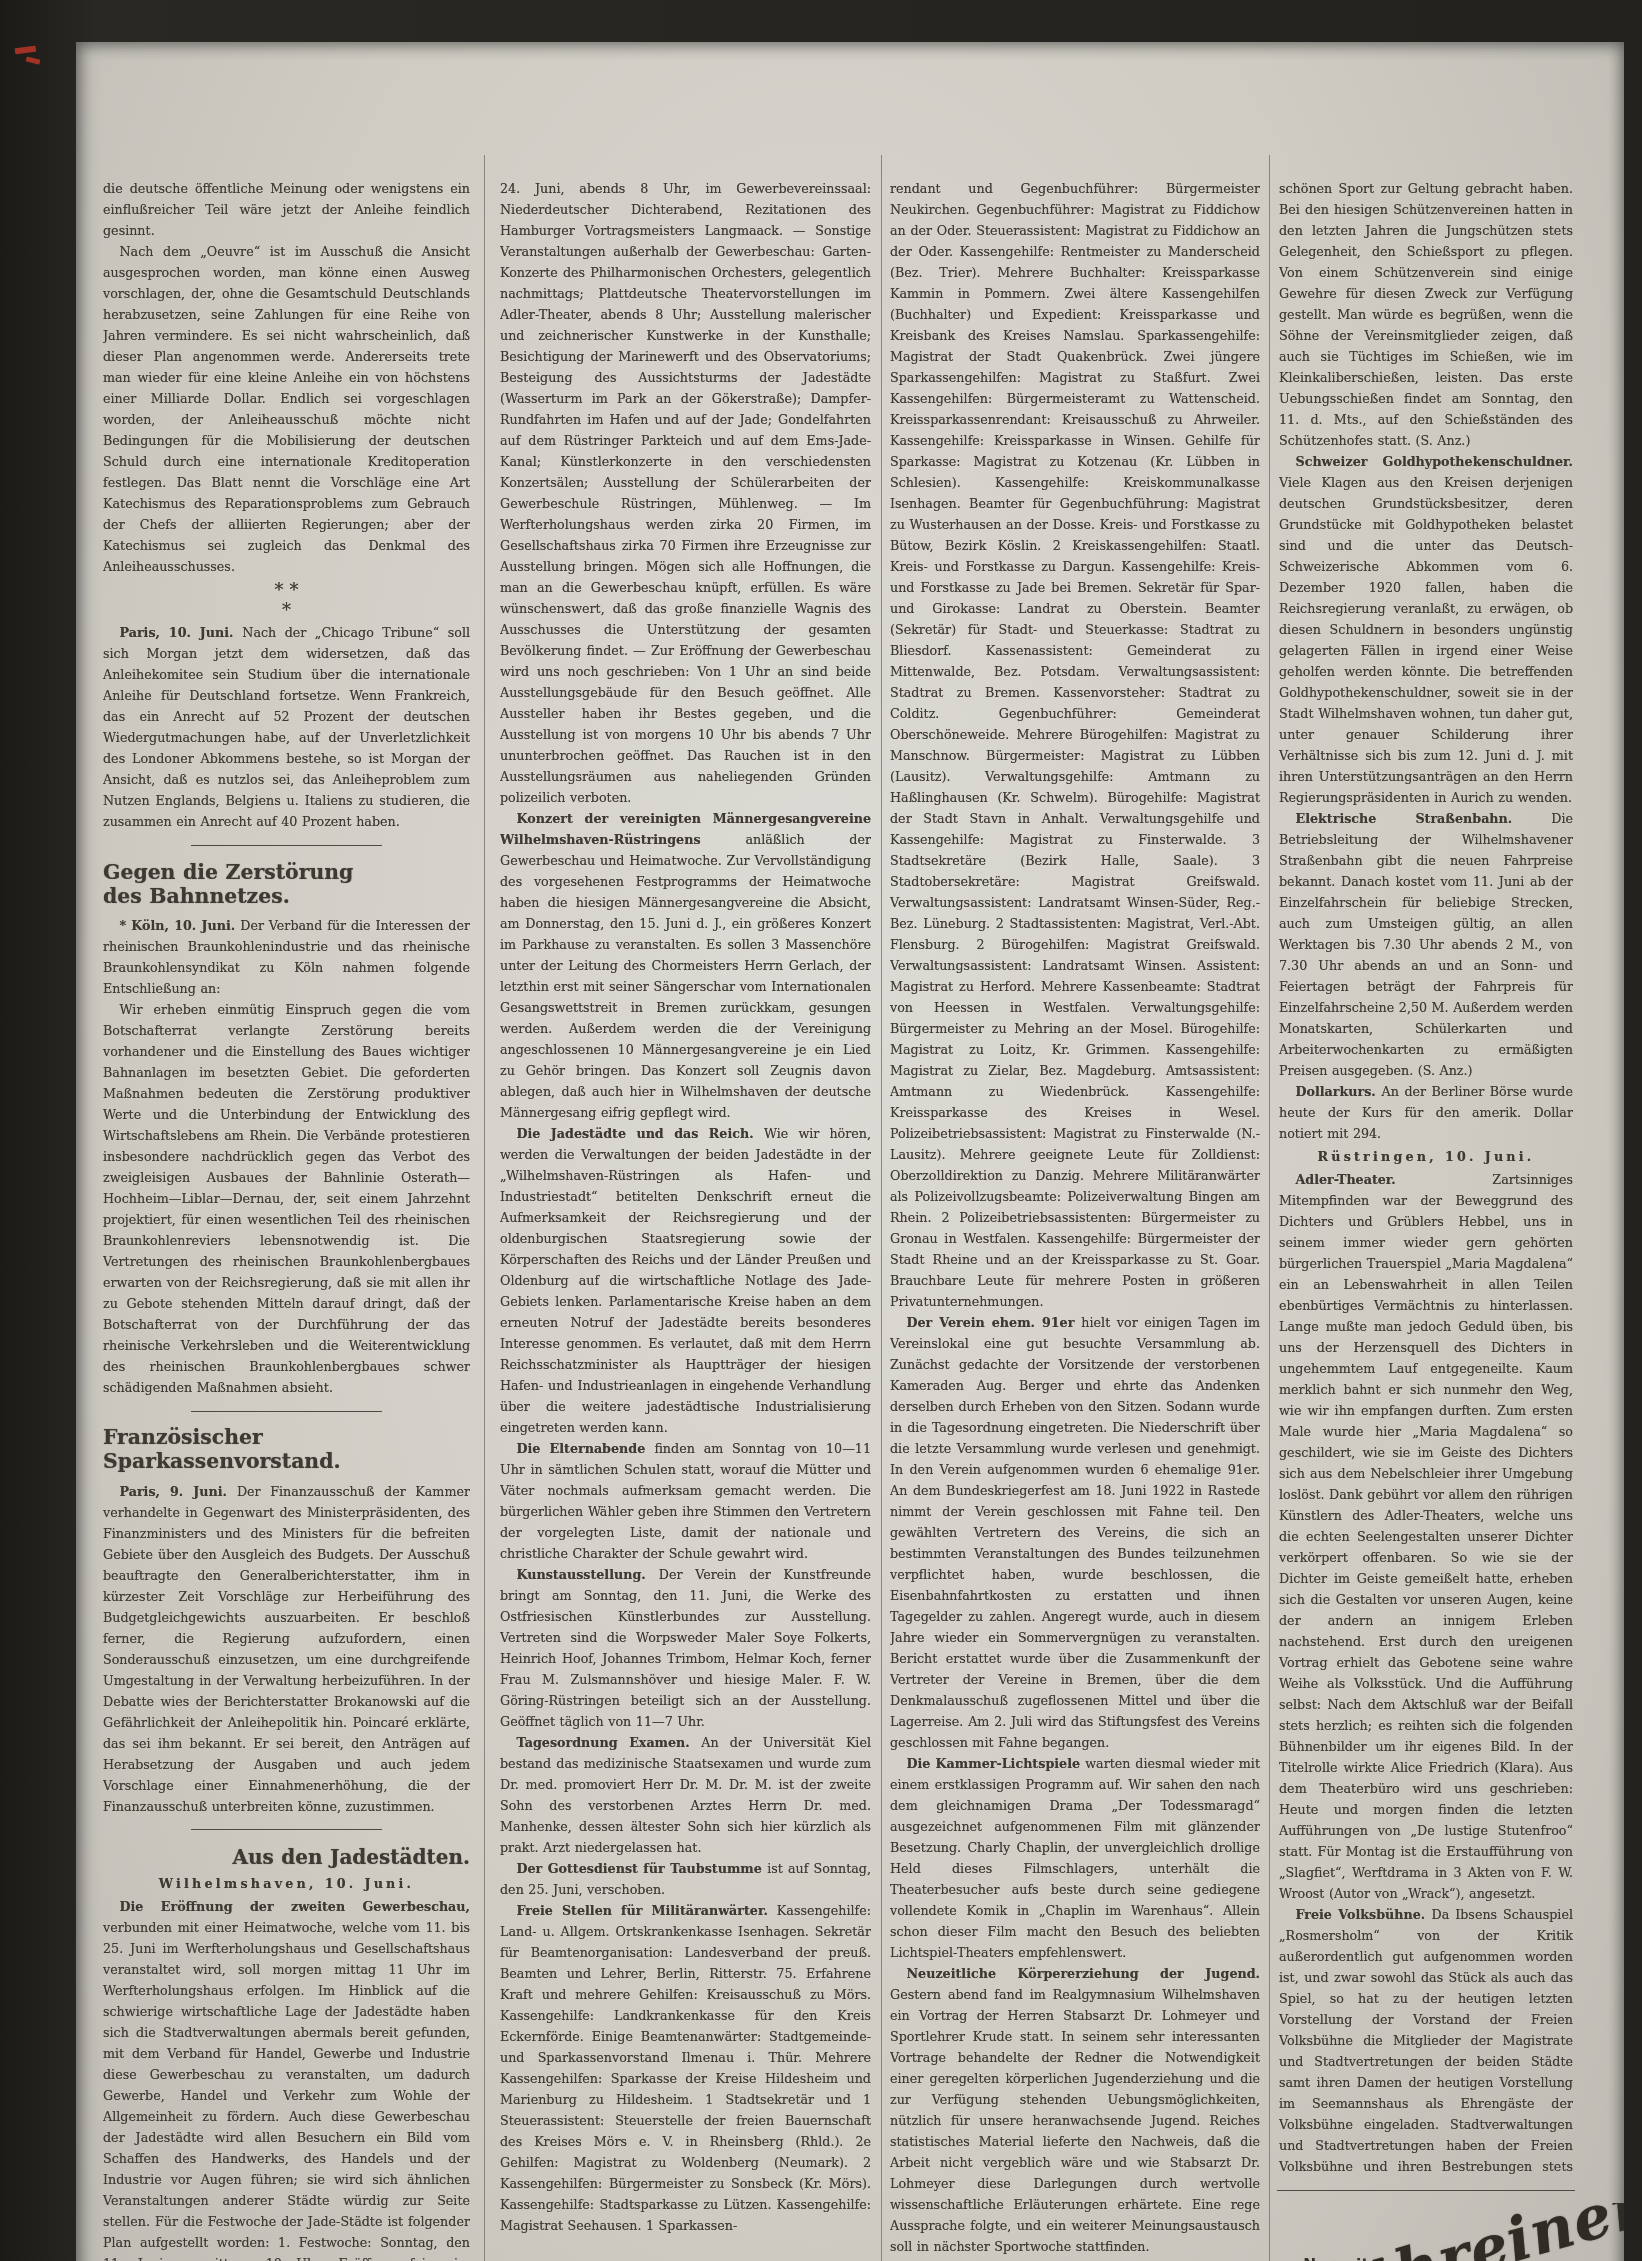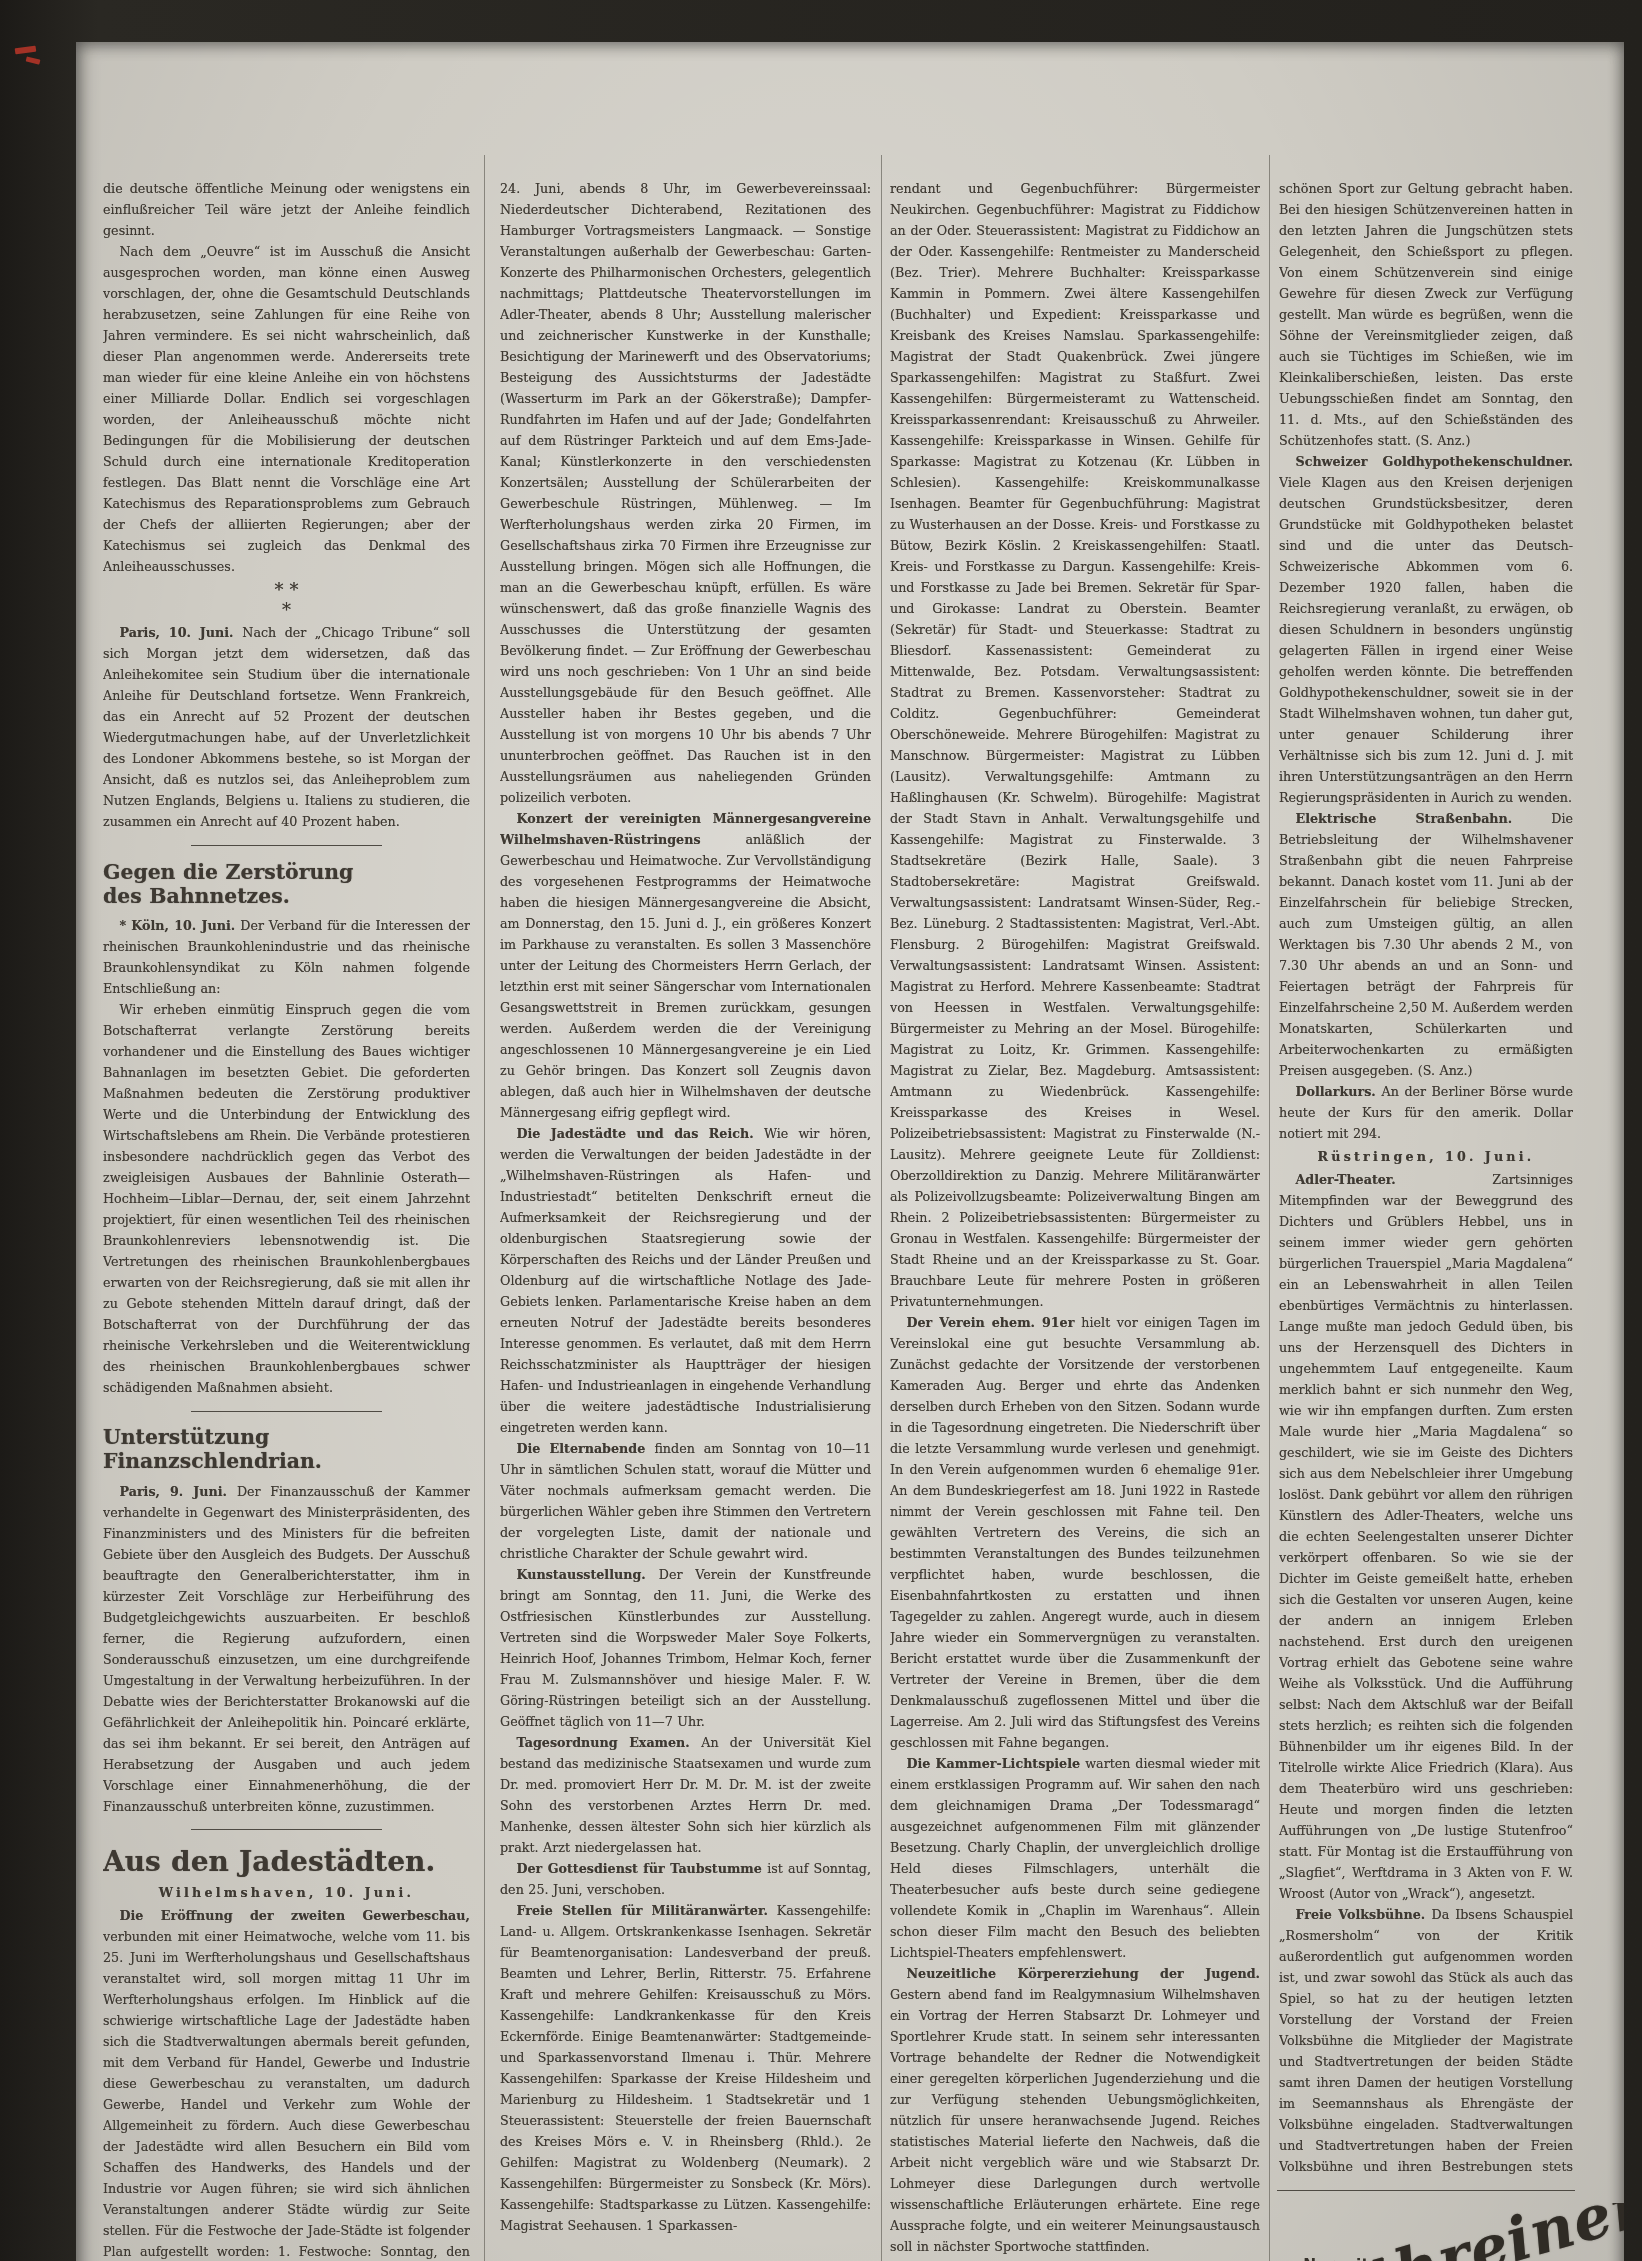--- a/index.html
+++ b/index.html
@@ -23,21 +23,21 @@
   .column{
     position:absolute;top:136px;overflow:hidden;
     color:#3e3932;text-align:justify;
     font-size:12.7px;line-height:21px;
     text-shadow:0 0 0.5px rgba(62,57,50,0.55);
     word-spacing:0.5px;
   }
   .para{margin:0;text-indent:1.3em;}
   .para.noindent{text-indent:0;}
   .lead{font-weight:bold;margin-top:8px;}
-  .h1{font-size:28px;font-weight:bold;text-align:left;margin:15.4px 0 4.5px;line-height:1.12;
+  .h1{font-size:20px;font-weight:bold;text-align:right;margin:15.4px 0 4.5px;line-height:1.12;
       text-shadow:0 0 0.9px rgba(40,36,30,0.6);}
   .h2{font-size:20.4px;font-weight:bold;text-align:left;margin:13.6px 0 7.2px;line-height:1.18;
       white-space:pre-line;text-shadow:0 0 0.9px rgba(40,36,30,0.6);}
   .dateline{text-align:center;letter-spacing:3.2px;margin:1.8px 0 2.7px;font-size:12.7px;font-weight:bold;}
   .stars{text-align:center;font-size:18px;line-height:20px;white-space:pre-line;margin:2.7px 0;}
   .hrule{border:none;border-top:1.4px solid #4e4a43;width:52%;margin:12.7px auto;height:0;}
   .adrule{position:absolute;border-top:1.8px solid #4e4a43;width:298px;}
   
   .ad{position:absolute;overflow:hidden;color:#37332c;}
   .ad-intro{position:absolute;left:6.3px;top:53px;font-family:"DejaVu Sans",sans-serif;
@@ -65,21 +65,21 @@
       <p class="para">Nach dem „Oeuvre“ ist im Ausschuß die Ansicht ausgesprochen worden, man könne einen Ausweg vorschlagen, der, ohne die Gesamtschuld Deutschlands herabzusetzen, seine Zahlungen für eine Reihe von Jahren vermindere. Es sei nicht wahrscheinlich, daß dieser Plan angenommen werde. Andererseits trete man wieder für eine kleine Anleihe ein von höchstens einer Milliarde Dollar. Endlich sei vorgeschlagen worden, der Anleiheausschuß möchte nicht Bedingungen für die Mobilisierung der deutschen Schuld durch eine internationale Kreditoperation festlegen. Das Blatt nennt die Vorschläge eine Art Katechismus des Reparationsproblems zum Gebrauch der Chefs der alliierten Regierungen; aber der Katechismus sei zugleich das Denkmal des Anleiheausschusses.</p>
       <div class="stars">*            *
 *</div>
       <p class="para"><b class="lead">Paris, 10. Juni. </b>Nach der „Chicago Tribune“ soll sich Morgan jetzt dem widersetzen, daß das Anleihekomitee sein Studium über die internationale Anleihe für Deutschland fortsetze. Wenn Frankreich, das ein Anrecht auf 52 Prozent der deutschen Wiedergutmachungen habe, auf der Unverletzlichkeit des Londoner Abkommens bestehe, so ist Morgan der Ansicht, daß es nutzlos sei, das Anleiheproblem zum Nutzen Englands, Belgiens u. Italiens zu studieren, die zusammen ein Anrecht auf 40 Prozent haben.</p>
       <div class="hrule"></div>
       <div class="h2">Gegen die Zerstörung
 des Bahnnetzes.</div>
       <p class="para"><b class="lead">* Köln, 10. Juni. </b>Der Verband für die Interessen der rheinischen Braunkohlenindustrie und das rheinische Braunkohlensyndikat zu Köln nahmen folgende Entschließung an:</p>
       <p class="para">Wir erheben einmütig Einspruch gegen die vom Botschafterrat verlangte Zerstörung bereits vorhandener und die Einstellung des Baues wichtiger Bahnanlagen im besetzten Gebiet. Die geforderten Maßnahmen bedeuten die Zerstörung produktiver Werte und die Unterbindung der Entwicklung des Wirtschaftslebens am Rhein. Die Verbände protestieren insbesondere nachdrücklich gegen das Verbot des zweigleisigen Ausbaues der Bahnlinie Osterath—Hochheim—Liblar—Dernau, der, seit einem Jahrzehnt projektiert, für einen wesentlichen Teil des rheinischen Braunkohlenreviers lebensnotwendig ist. Die Vertretungen des rheinischen Braunkohlenbergbaues erwarten von der Reichsregierung, daß sie mit allen ihr zu Gebote stehenden Mitteln darauf dringt, daß der Botschafterrat von der Durchführung der das rheinische Verkehrsleben und die Weiterentwicklung des rheinischen Braunkohlenbergbaues schwer schädigenden Maßnahmen absieht.</p>
       <div class="hrule"></div>
-      <div class="h2">Unterstützung Finanzschlendrian.</div>
+      <div class="h2">Französischer Sparkassenvorstand.</div>
       <p class="para"><b class="lead">Paris, 9. Juni. </b>Der Finanzausschuß der Kammer verhandelte in Gegenwart des Ministerpräsidenten, des Finanzministers und des Ministers für die befreiten Gebiete über den Ausgleich des Budgets. Der Ausschuß beauftragte den Generalberichterstatter, ihm in kürzester Zeit Vorschläge zur Herbeiführung des Budgetgleichgewichts auszuarbeiten. Er beschloß ferner, die Regierung aufzufordern, einen Sonderausschuß einzusetzen, um eine durchgreifende Umgestaltung in der Verwaltung herbeizuführen. In der Debatte wies der Berichterstatter Brokanowski auf die Gefährlichkeit der Anleihepolitik hin. Poincaré erklärte, das sei ihm bekannt. Er sei bereit, den Anträgen auf Herabsetzung der Ausgaben und auch jedem Vorschlage einer Einnahmenerhöhung, die der Finanzausschuß unterbreiten könne, zuzustimmen.</p>
       <div class="hrule"></div>
       <div class="h1">Aus den Jadestädten.</div>
       <div class="dateline">Wilhelmshaven, 10. Juni.</div>
       <p class="para"><b class="lead">Die Eröffnung der zweiten Gewerbeschau, </b>verbunden mit einer Heimatwoche, welche vom 11. bis 25. Juni im Werfterholungshaus und Gesellschaftshaus veranstaltet wird, soll morgen mittag 11 Uhr im Werfterholungshaus erfolgen. Im Hinblick auf die schwierige wirtschaftliche Lage der Jadestädte haben sich die Stadtverwaltungen abermals bereit gefunden, mit dem Verband für Handel, Gewerbe und Industrie diese Gewerbeschau zu veranstalten, um dadurch Gewerbe, Handel und Verkehr zum Wohle der Allgemeinheit zu fördern. Auch diese Gewerbeschau der Jadestädte wird allen Besuchern ein Bild vom Schaffen des Handwerks, des Handels und der Industrie vor Augen führen; sie wird sich ähnlichen Veranstaltungen anderer Städte würdig zur Seite stellen. Für die Festwoche der Jade-Städte ist folgender Plan aufgestellt worden: 1. Festwoche: Sonntag, den 11. Juni, vormittags 10 Uhr, Eröffnungsfeier im Werfterholungshaus; Montag, den 12. Juni, abends 8 Uhr, Wagnerabend: Musik mit Solisten, sowie Inszenierung des 1. Aktes der „Walküre“ nebst Einführungsvortrag im Seemannshaus; Freitag, den 16. Juni, abends 8 Uhr, Aufführung der Oper „Figaros Hochzeit“ durch das Landestheater Oldenburg im Seemannshaus; Sonntag, den 18. Juni, Handwerkertag mit historischem Festzug. — 2. Festwoche (Heimatwoche): Montag, den 19. Juni, abends 8 Uhr, im Parkhaussaal: Die Geschichte der Nordsee, Vortrag von Prof. Wolf-Berlin; Dienstag, den 20. Juni, abends 8 Uhr, im Parkhaussaal: Die heimische Pflanzenwelt und ihre Abhängigkeit von der Bodenbeschaffenheit, Vortrag von Studienrat Dr. Nitzschke; Mittwoch, den 21. Juni, abends 8 Uhr, im Gewerbevereinssaal: Niederdeutsche Dichtung der Jugend und Rezitationen des Heimatdichters Droste-Bremen; Donnerstag, den 22. Juni, abends 8 Uhr, im Parkhaussaal: Kulturgeschichte der alten Vorzeit, Vortrag von Pastor Woebken-Sillenstede; Freitag, den 23. Juni, abends 8 Uhr, im Parkhaussaal: Germanische Seelenlehre der Vorzeit nach nordischen Sagen, Vortrag von Else Wolfram-Leipzig; Sonnabend, den</p>
     </div>
   <div class="column" style="left:424px;width:371px;height:2277px;">
       <p class="para noindent">24. Juni, abends 8 Uhr, im Gewerbevereinssaal: Niederdeutscher Dichterabend, Rezitationen des Hamburger Vortragsmeisters Langmaack. — Sonstige Veranstaltungen außerhalb der Gewerbeschau: Garten-Konzerte des Philharmonischen Orchesters, gelegentlich nachmittags; Plattdeutsche Theatervorstellungen im Adler-Theater, abends 8 Uhr; Ausstellung malerischer und zeichnerischer Kunstwerke in der Kunsthalle; Besichtigung der Marinewerft und des Observatoriums; Besteigung des Aussichtsturms der Jadestädte (Wasserturm im Park an der Gökerstraße); Dampfer-Rundfahrten im Hafen und auf der Jade; Gondelfahrten auf dem Rüstringer Parkteich und auf dem Ems-Jade-Kanal; Künstlerkonzerte in den verschiedensten Konzertsälen; Ausstellung der Schülerarbeiten der Gewerbeschule Rüstringen, Mühlenweg. — Im Werfterholungshaus werden zirka 20 Firmen, im Gesellschaftshaus zirka 70 Firmen ihre Erzeugnisse zur Ausstellung bringen. Mögen sich alle Hoffnungen, die man an die Gewerbeschau knüpft, erfüllen. Es wäre wünschenswert, daß das große finanzielle Wagnis des Ausschusses die Unterstützung der gesamten Bevölkerung findet. — Zur Eröffnung der Gewerbeschau wird uns noch geschrieben: Von 1 Uhr an sind beide Ausstellungsgebäude für den Besuch geöffnet. Alle Aussteller haben ihr Bestes gegeben, und die Ausstellung ist von morgens 10 Uhr bis abends 7 Uhr ununterbrochen geöffnet. Das Rauchen ist in den Ausstellungsräumen aus naheliegenden Gründen polizeilich verboten.</p>
       <p class="para"><b class="lead">Konzert der vereinigten Männergesangvereine Wilhelmshaven-Rüstringens </b>anläßlich der Gewerbeschau und Heimatwoche. Zur Vervollständigung des vorgesehenen Festprogramms der Heimatwoche haben die hiesigen Männergesangvereine die Absicht, am Donnerstag, den 15. Juni d. J., ein größeres Konzert im Parkhause zu veranstalten. Es sollen 3 Massenchöre unter der Leitung des Chormeisters Herrn Gerlach, der letzthin erst mit seiner Sängerschar vom Internationalen Gesangswettstreit in Bremen zurückkam, gesungen werden. Außerdem werden die der Vereinigung angeschlossenen 10 Männergesangvereine je ein Lied zu Gehör bringen. Das Konzert soll Zeugnis davon ablegen, daß auch hier in Wilhelmshaven der deutsche Männergesang eifrig gepflegt wird.</p>
       <p class="para"><b class="lead">Die Jadestädte und das Reich. </b>Wie wir hören, werden die Verwaltungen der beiden Jadestädte in der „Wilhelmshaven-Rüstringen als Hafen- und Industriestadt“ betitelten Denkschrift erneut die Aufmerksamkeit der Reichsregierung und der oldenburgischen Staatsregierung sowie der Körperschaften des Reichs und der Länder Preußen und Oldenburg auf die wirtschaftliche Notlage des Jade-Gebiets lenken. Parlamentarische Kreise haben an dem erneuten Notruf der Jadestädte bereits besonderes Interesse genommen. Es verlautet, daß mit dem Herrn Reichsschatzminister als Hauptträger der hiesigen Hafen- und Industrieanlagen in eingehende Verhandlung über die weitere jadestädtische Industrialisierung eingetreten werden kann.</p>

